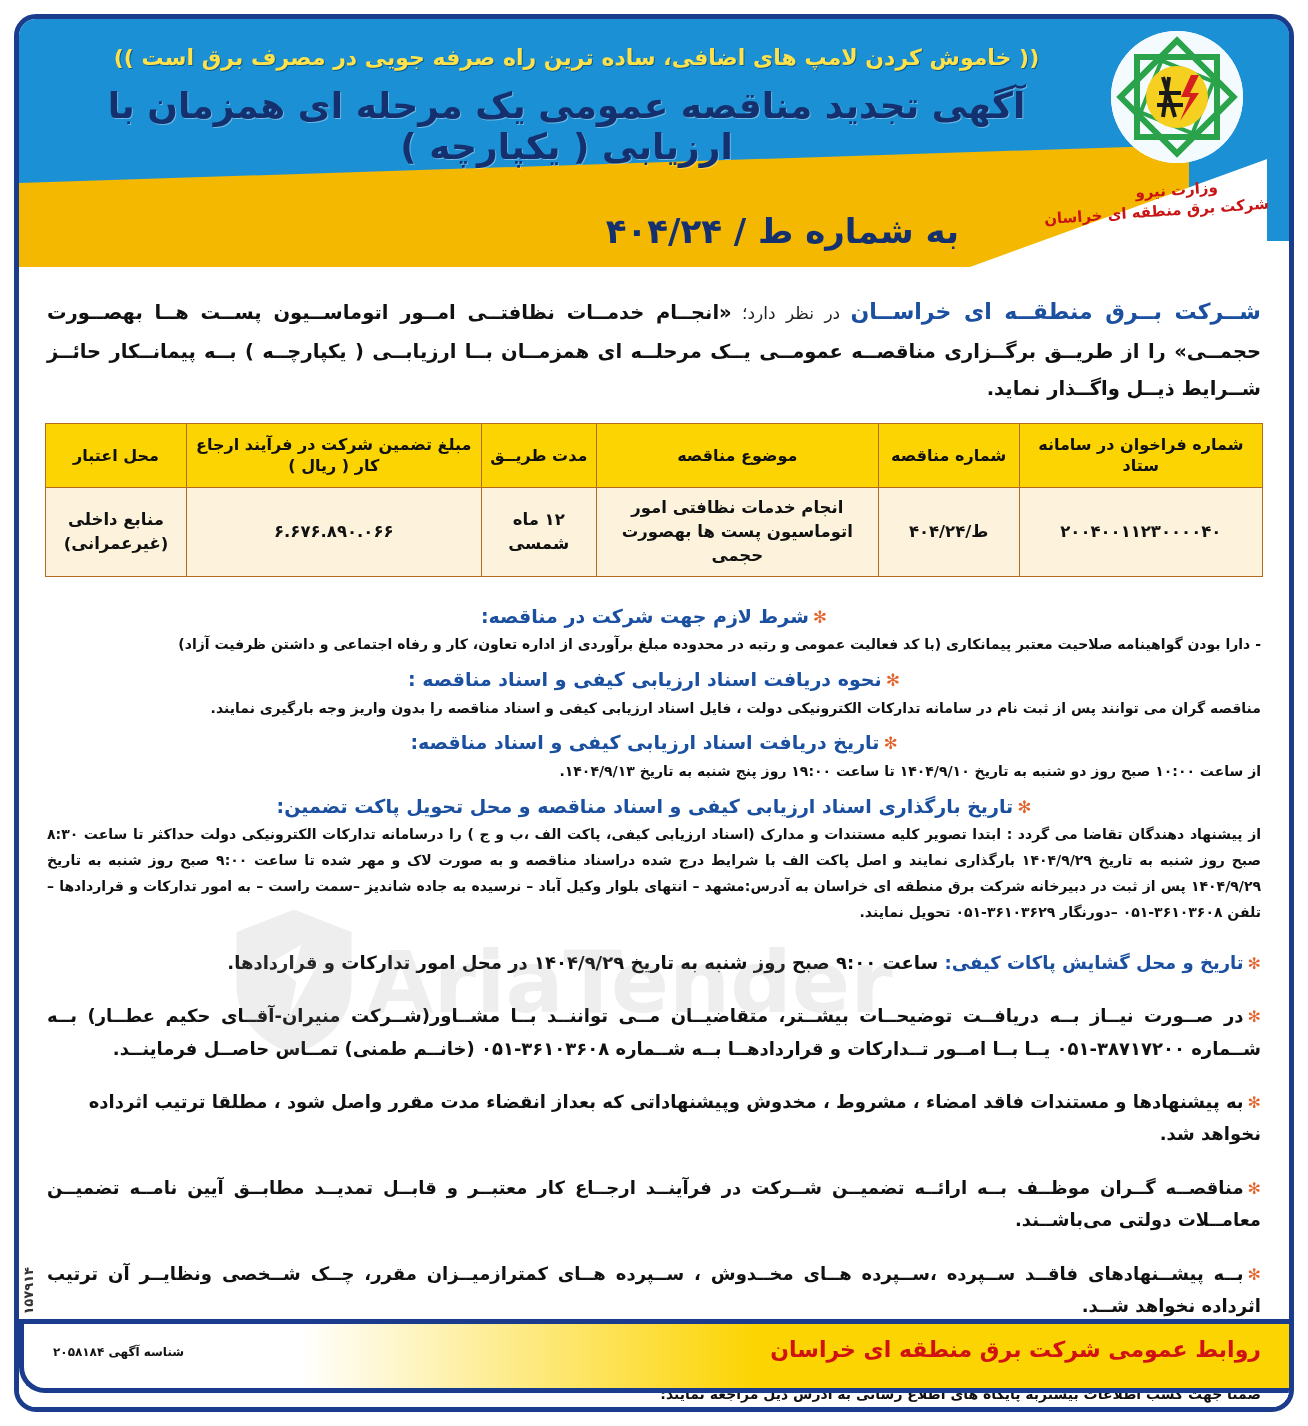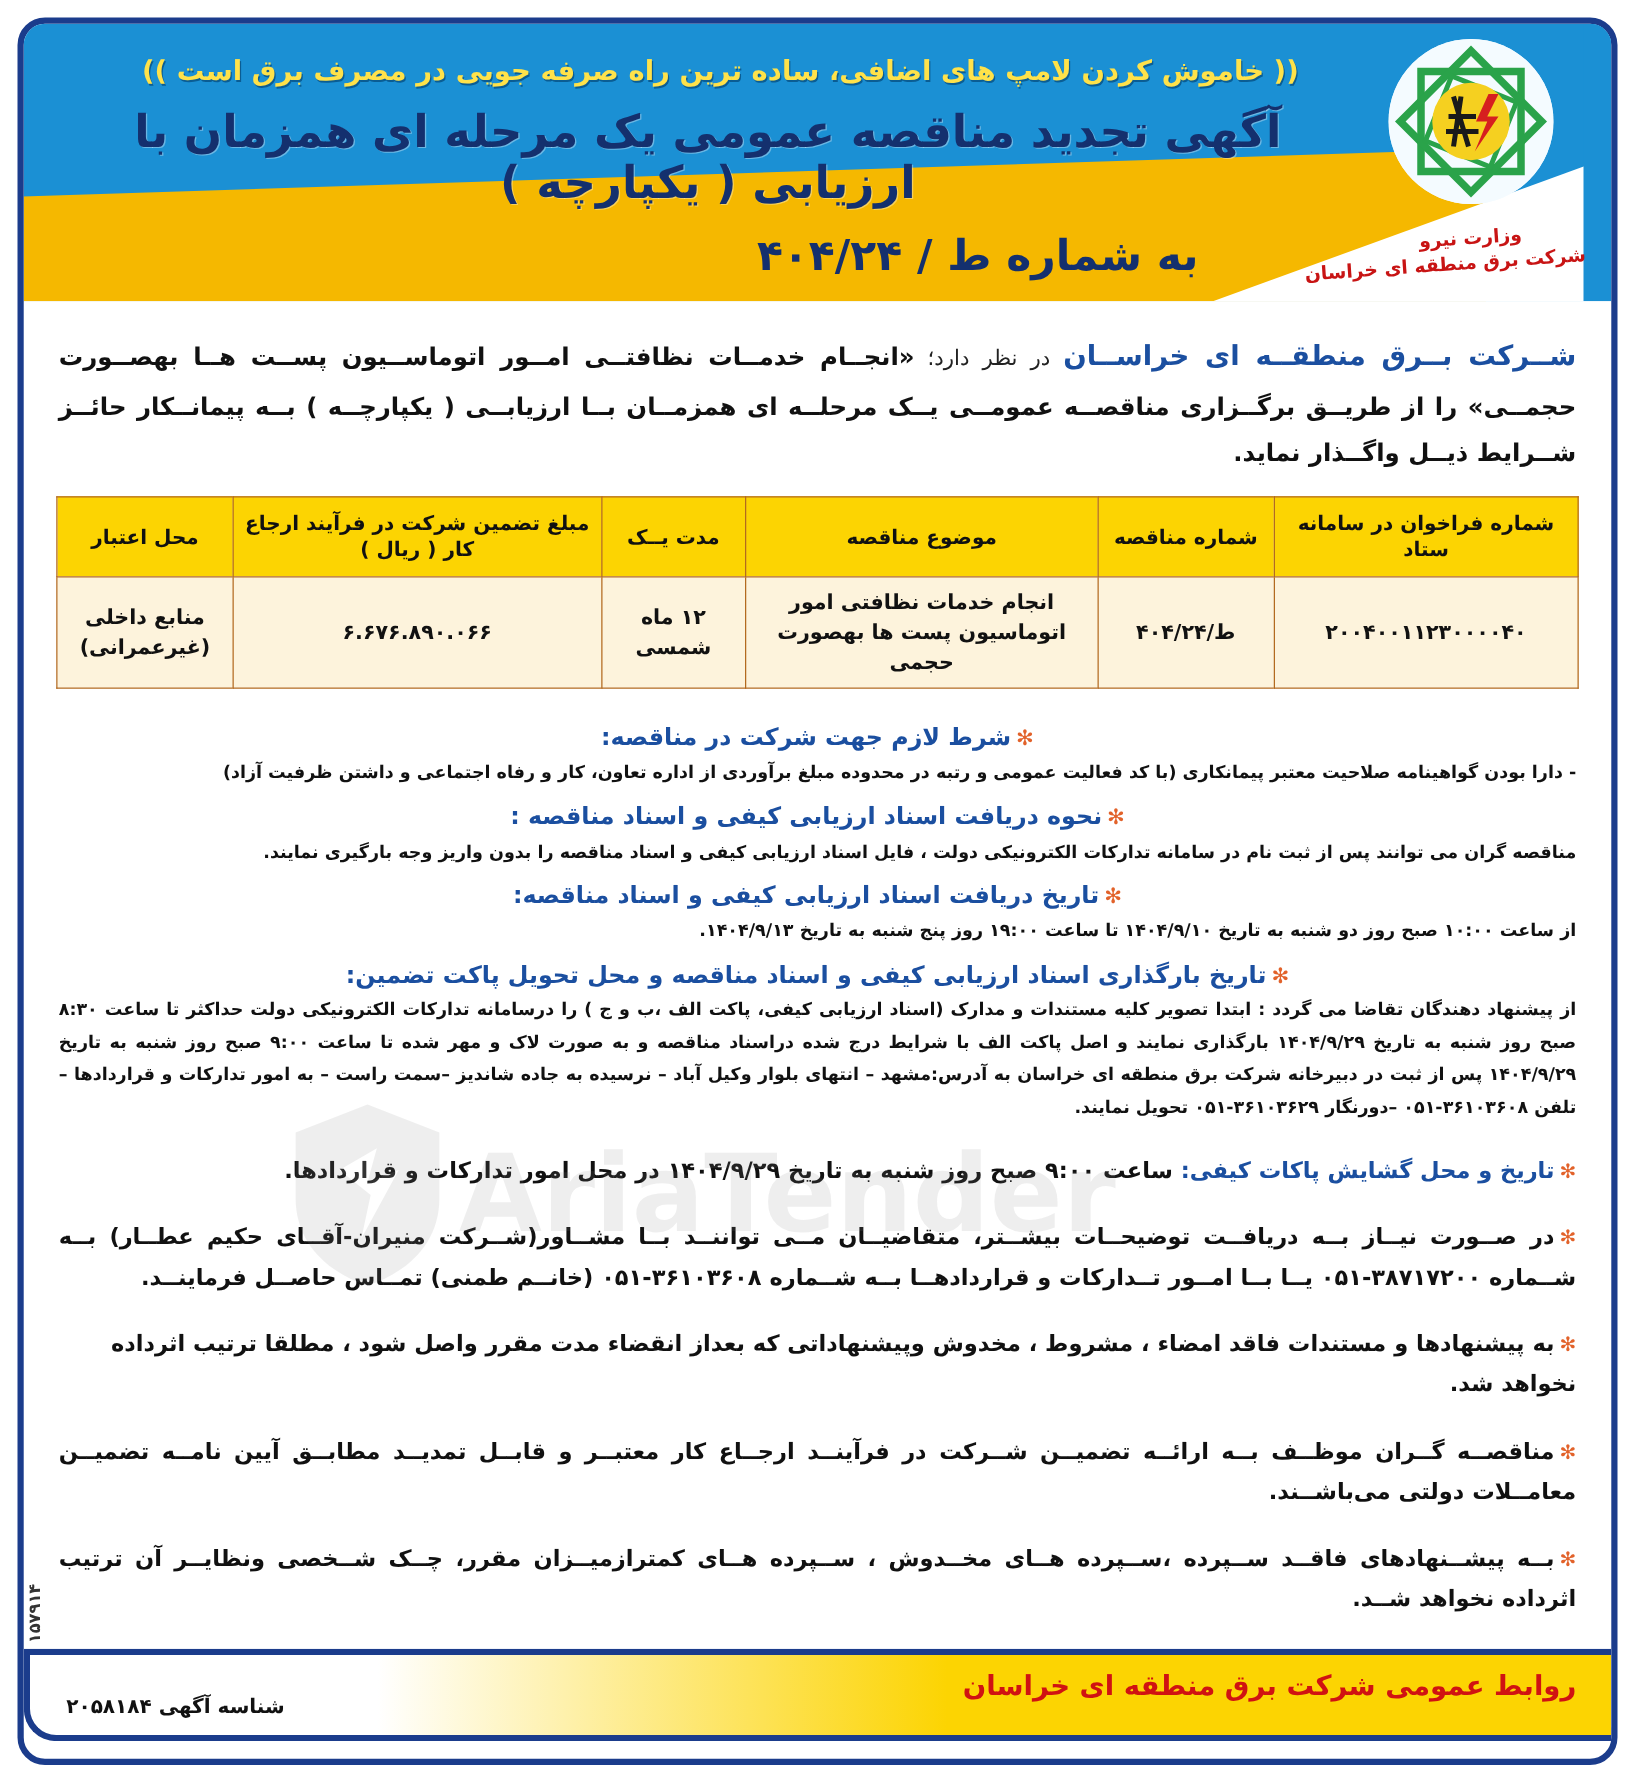--- a/index.html
+++ b/index.html
@@ -21,21 +21,21 @@
     width: 1280px; height: 1398px;
     border: 5px solid #1b3c8c;
     border-radius: 22px;
     background: #ffffff;
     overflow: hidden;
   }
 
   
   .header {
     position: relative;
-    height: 222px;
+    height: 248px;
     background: #1b90d4;
     overflow: hidden;
   }
   .header .yellow-wedge {
     position: absolute;
     left: -10px; bottom: -6px;
     width: 1180px; height: 128px;
     background: #f5b800;
     clip-path: polygon(0% 30%, 100% 0%, 100% 100%, 0% 100%);
   }
@@ -207,23 +207,23 @@
   }
   .footer .pr {
     position: absolute;
     right: 28px; top: 26px;
     color: #d01212;
     font-size: 22px;
     font-weight: bold;
   }
   .footer .shenase {
     position: absolute;
-    left: 34px; top: 44px;
-    color: #111111;
-    font-size: 16px;
+    left: 34px; top: 34px;
+    color: #111111;
+    font-size: 12px;
     font-weight: bold;
   }
 
   
   .side-code {
     position: absolute;
     left: 2px; bottom: 92px;
     width: 22px;
     color: #333333;
     font-size: 13px;
@@ -299,21 +299,21 @@
       <p class="intro">
         <span class="co">شــرکت بــرق منطقــه ای خراســان</span><span class="light"> در نظر دارد؛ </span><span>«انجــام خدمــات نظافتــی امــور اتوماســیون پســت هــا بهصــورت حجمــی»</span><span> را از طریــق برگــزاری مناقصــه عمومــی یــک مرحلــه ای همزمــان بــا ارزیابــی ( یکپارچــه ) بــه پیمانــکار حائــز شــرایط ذیــل واگــذار نماید.</span>
       </p>
 
       <table class="main-tbl">
         <thead>
           <tr>
             <th style="width:19%">شماره فراخوان در سامانه ستاد</th>
             <th style="width:11%">شماره مناقصه</th>
             <th style="width:22%">موضوع مناقصه</th>
-            <th style="width:9%">مدت یــک</th>
+            <th style="width:9%">مدت طریــق</th>
             <th style="width:23%">مبلغ تضمین شرکت در فرآیند ارجاع کار  ( ریال )</th>
             <th style="width:11%">محل اعتبار</th>
           </tr>
         </thead>
         <tbody>
           <tr>
             <td>۲۰۰۴۰۰۱۱۲۳۰۰۰۰۴۰</td>
             <td>ط/۴۰۴/۲۴</td>
             <td>انجام خدمات نظافتی امور اتوماسیون پست ها بهصورت حجمی</td>
             <td>۱۲ ماه شمسی</td>

